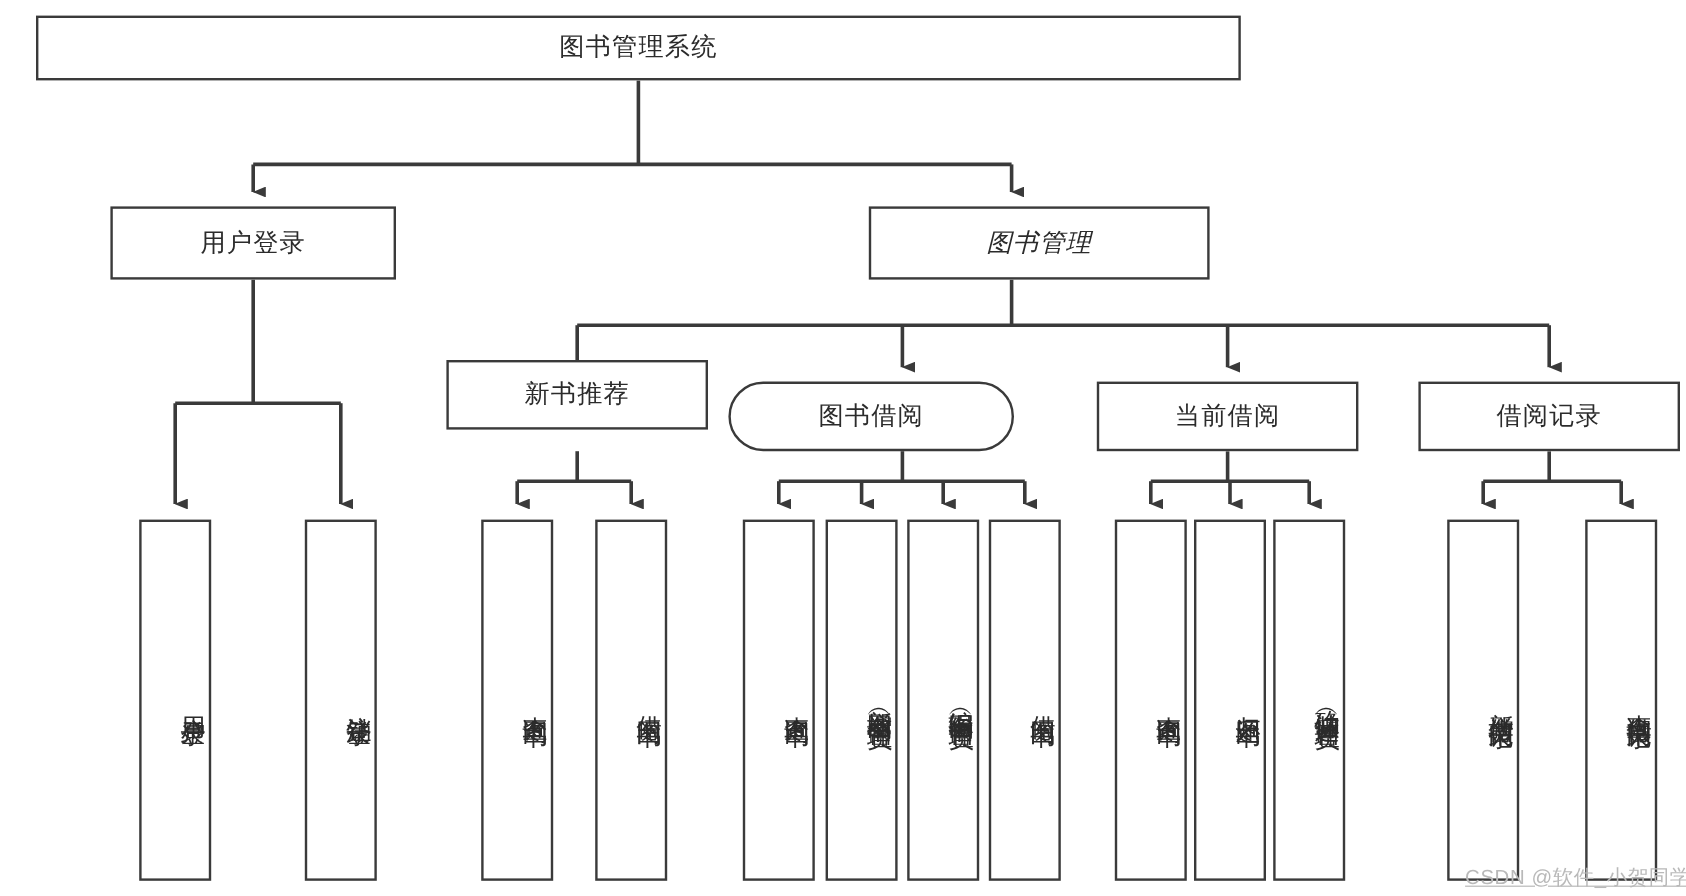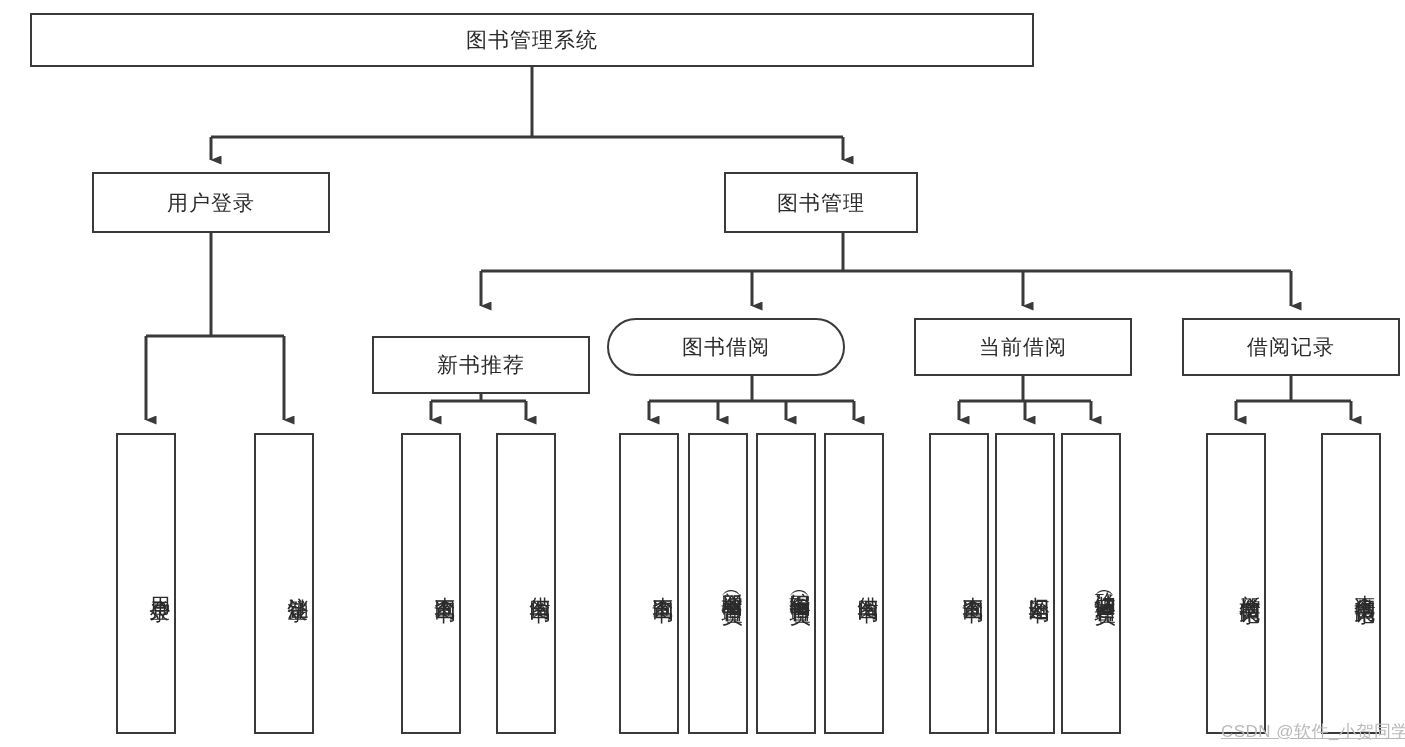--- a/index.html
+++ b/index.html
@@ -127,25 +127,25 @@
     </g>
   </svg>
 
   <div class="node horiz" style="left:18px; top:13px; width:1004px; height:54px;">
     <span class="nlabel">图书管理系统</span>
   </div>
 
   <div class="node horiz" style="left:80px; top:172px; width:238px; height:61px;">
     <span class="nlabel">用户登录</span>
   </div>
-  <div class="node horiz" style="left:712px; top:172px; width:194px; height:61px;">
+  <div class="node horiz" style="left:712px; top:172px; width:284px; height:61px;font-style:italic;">
     <span class="nlabel">图书管理</span>
   </div>
 
-  <div class="node horiz" style="left:360px; top:336px; width:218px; height:58px;">
+  <div class="node horiz" style="left:360px; top:300px; width:218px; height:58px;">
     <span class="nlabel">新书推荐</span>
   </div>
   <div class="node horiz" style="left:595px; top:318px; width:238px; height:58px;border-radius:29px;">
     <span class="nlabel">图书借阅</span>
   </div>
   <div class="node horiz" style="left:1170px; top:318px; width:218px; height:58px;">
     <span class="nlabel">借阅记录</span>
   </div>
   <div class="node horiz" style="left:902px; top:318px; width:218px; height:58px;">
     <span class="nlabel">当前借阅</span>

